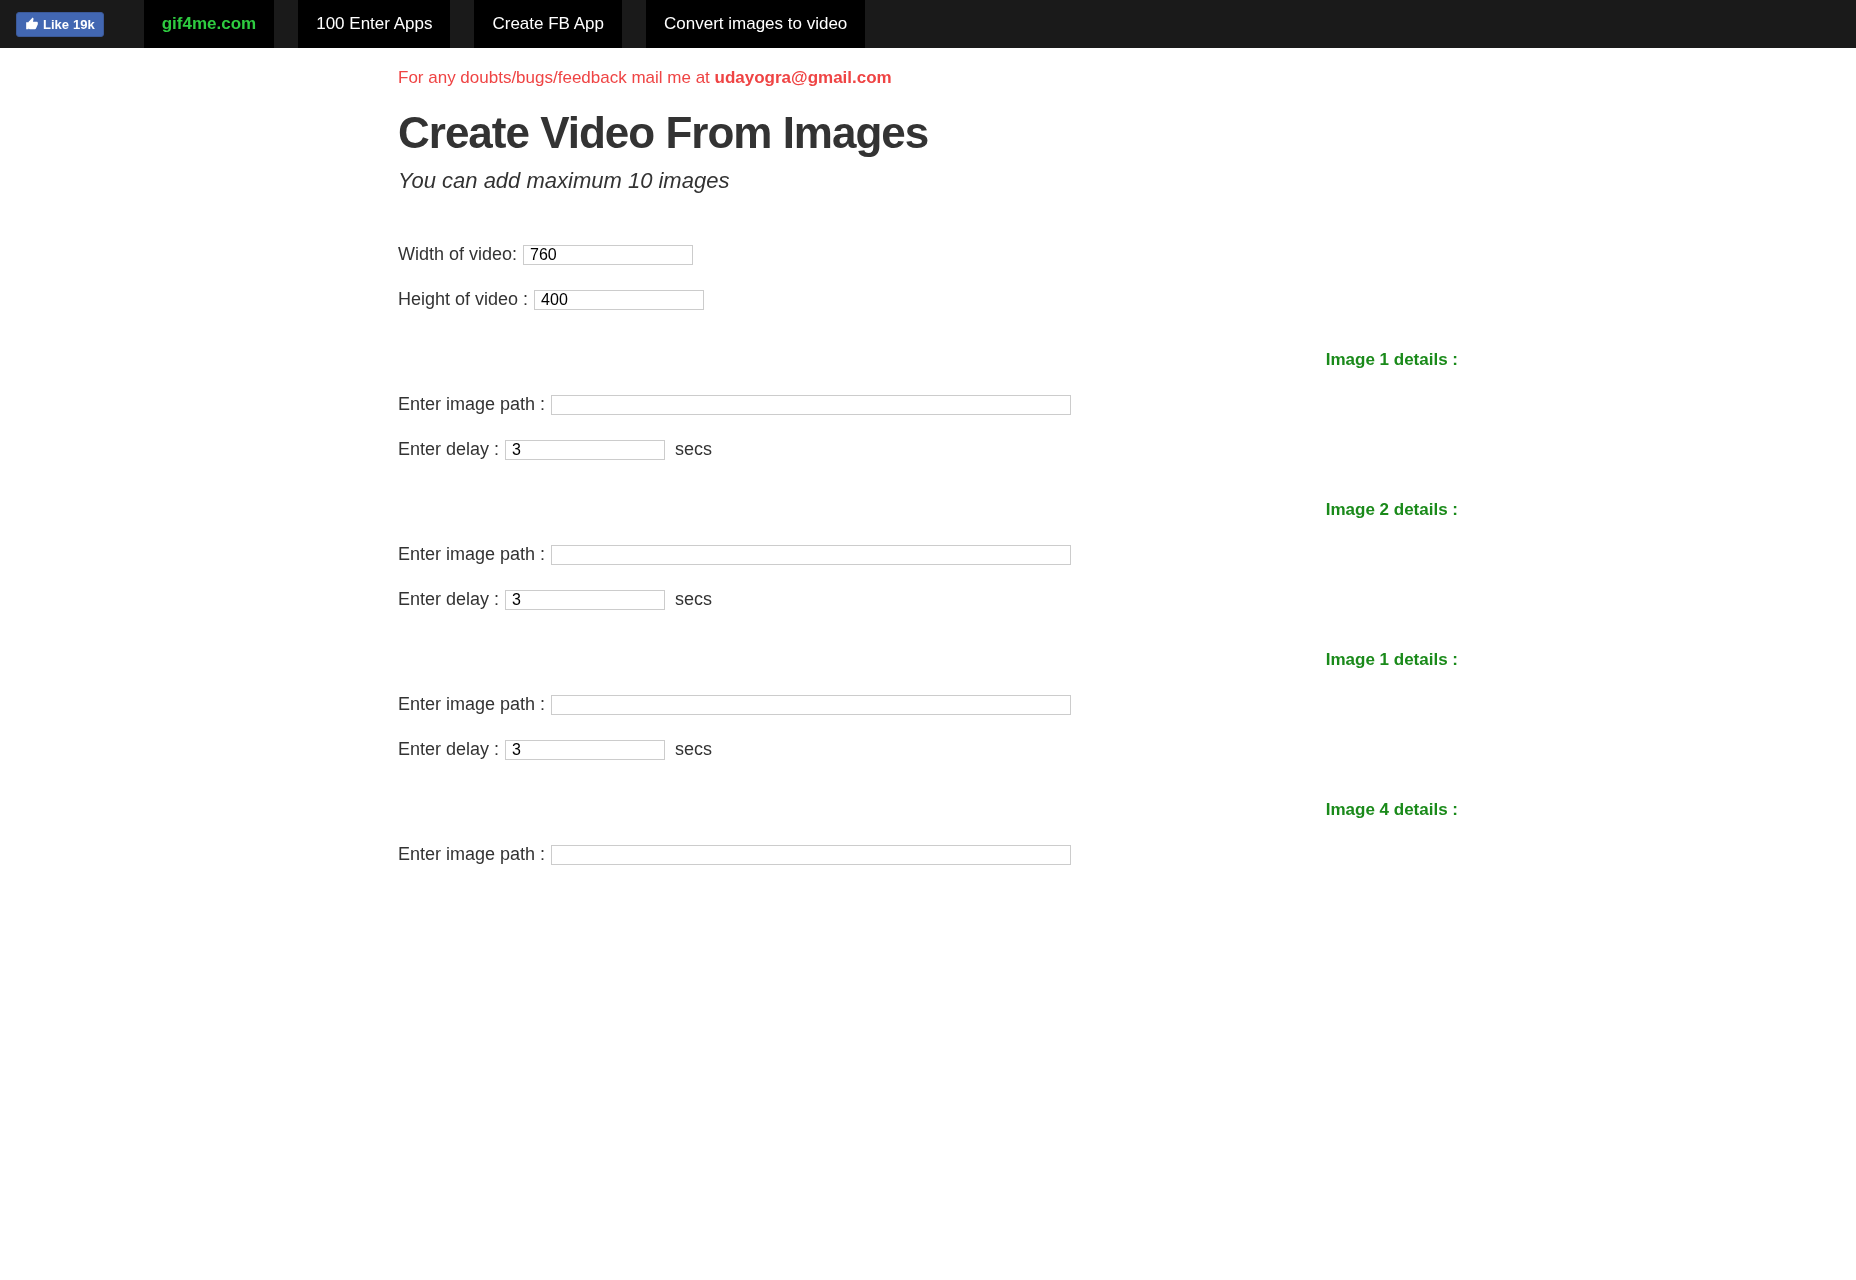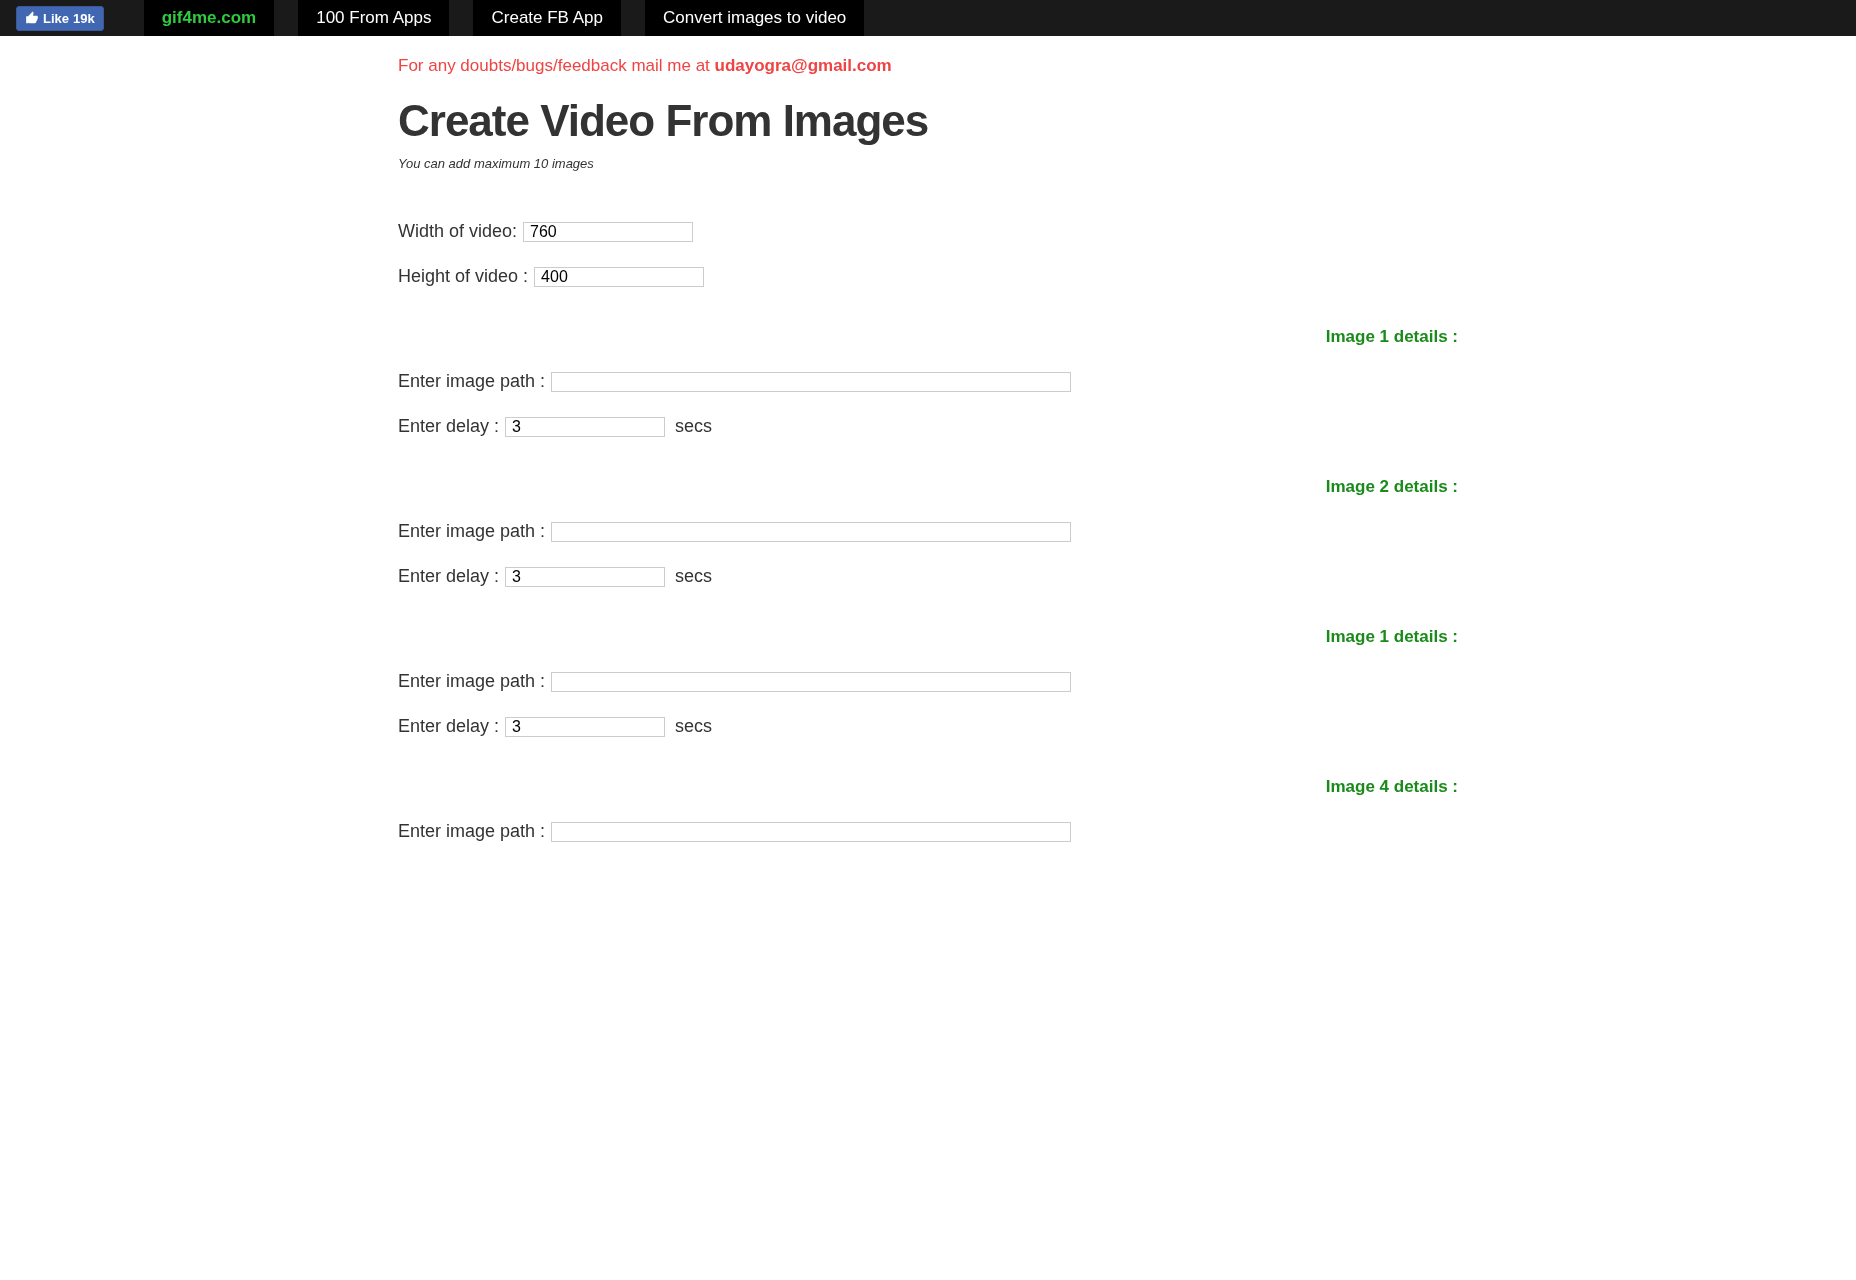--- a/index.html
+++ b/index.html
@@ -5,21 +5,21 @@
     * { box-sizing: border-box; }
     body {
       margin: 0;
       font-family: "Helvetica Neue", Helvetica, Arial, sans-serif;
       font-size: 16px;
       color: #333;
       background: #fff;
     }
     .topbar {
       background: #1a1a1a;
-      height: 36px;
+      height: 48px;
       display: flex;
       align-items: center;
       padding: 0 16px;
     }
     .fb-like {
       background: #4267B2;
       color: #fff;
       font-size: 13px;
       font-weight: bold;
       padding: 4px 8px;
@@ -70,21 +70,21 @@
     .feedback strong { font-weight: bold; }
     h1 {
       font-size: 44px;
       font-weight: 600;
       color: #333;
       margin: 20px 0 10px 0;
       letter-spacing: -1px;
     }
     .subtitle {
       font-style: italic;
-      font-size: 13px;
+      font-size: 22px;
       color: #333;
       margin-bottom: 50px;
     }
     .form-row {
       display: flex;
       align-items: center;
       margin-bottom: 24px;
       font-size: 18px;
     }
     .form-row label {
@@ -118,21 +118,21 @@
 <div class="topbar">
   <div class="fb-like">
     <svg class="thumb" viewBox="0 0 24 24">
       <path d="M2 21h4V9H2v12zm20-11c0-1.1-.9-2-2-2h-6.31l.95-4.57.03-.32c0-.41-.17-.79-.44-1.06L13.17 1 6.59 7.59C6.22 7.95 6 8.45 6 9v10c0 1.1.9 2 2 2h9c.83 0 1.54-.5 1.84-1.22l3.02-7.05c.09-.23.14-.47.14-.73v-2z"></path>
     </svg>
     <span>Like</span>
     <span>19k</span>
   </div>
   <nav class="nav" id="nav">
       <a class="nav-item brand">gif4me.com</a>
-      <a class="nav-item">100 From Apps</a>
+      <a class="nav-item">100 Enter Apps</a>
       <a class="nav-item">Create FB App</a>
       <a class="nav-item">Convert images to video</a>
     </nav>
 </div>
 
 <div class="container">
   <div class="feedback">
     <span>For any doubts/bugs/feedback mail me at </span><strong>udayogra@gmail.com</strong>
   </div>
 

